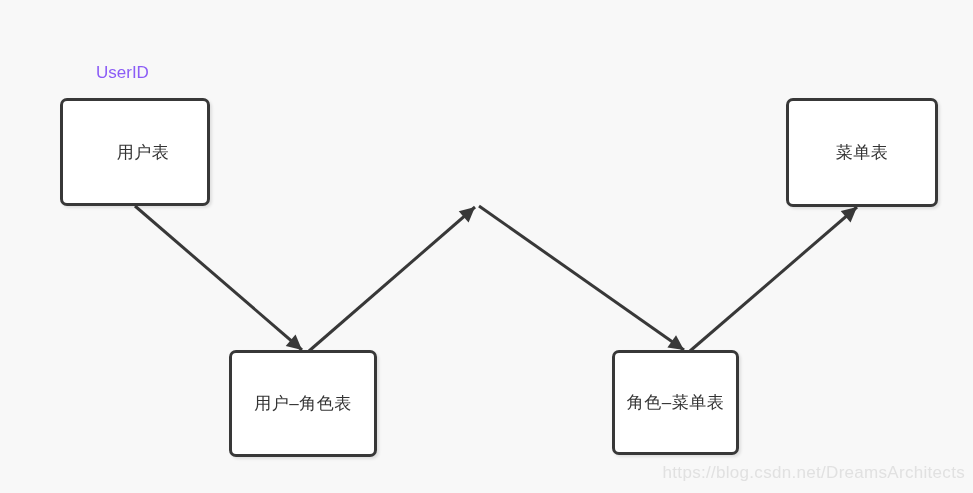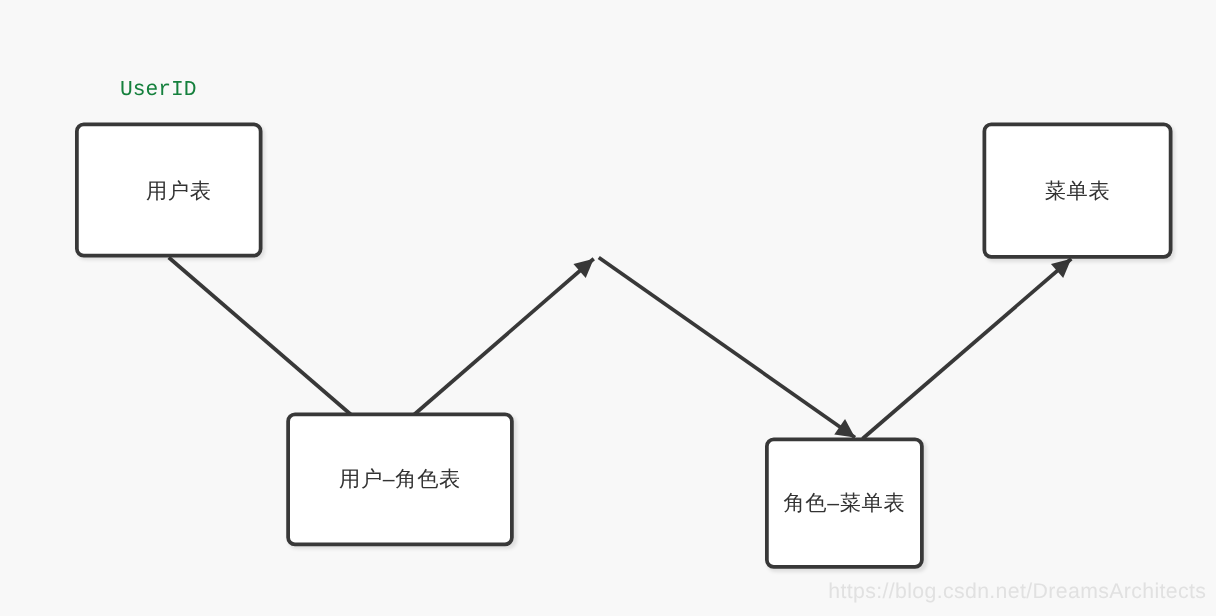--- a/index.html
+++ b/index.html
@@ -33,22 +33,21 @@
   .node-label {
     font-size: 17px;
     color: #333333;
     letter-spacing: 0.5px;
     white-space: nowrap;
   }
   .annotation {
     position: absolute;
     left: 96px; top: 63px;
     font-size: 17px;
-    color: #15803d;
-    font-family: Liberation Mono, monospace;
+    color: #8b5cf6;
   }
   .watermark {
     position: absolute;
     right: 8px; bottom: 10px;
     font-size: 17px;
     color: #e1e1e1;
     letter-spacing: 0.3px;
     user-select: none;
   }
 </style>
@@ -73,21 +72,21 @@
 
   <div class="node" style="left:60px; top:98px; width:150px; height:108px;padding-left:16px;">
     <span class="node-label">用户表</span>
   </div>
 
 
   <div class="node" style="left:786px; top:98px; width:152px; height:109px;">
     <span class="node-label">菜单表</span>
   </div>
 
-  <div class="node" style="left:229px; top:330px; width:182px; height:107px;">
+  <div class="node" style="left:229px; top:350px; width:148px; height:107px;">
     <span class="node-label">用户–角色表</span>
   </div>
 
   <div class="node" style="left:612px; top:350px; width:127px; height:105px;">
     <span class="node-label">角色–菜单表</span>
   </div>
 
   <div class="watermark">https://blog.csdn.net/DreamsArchitects</div>
 
 </div>

